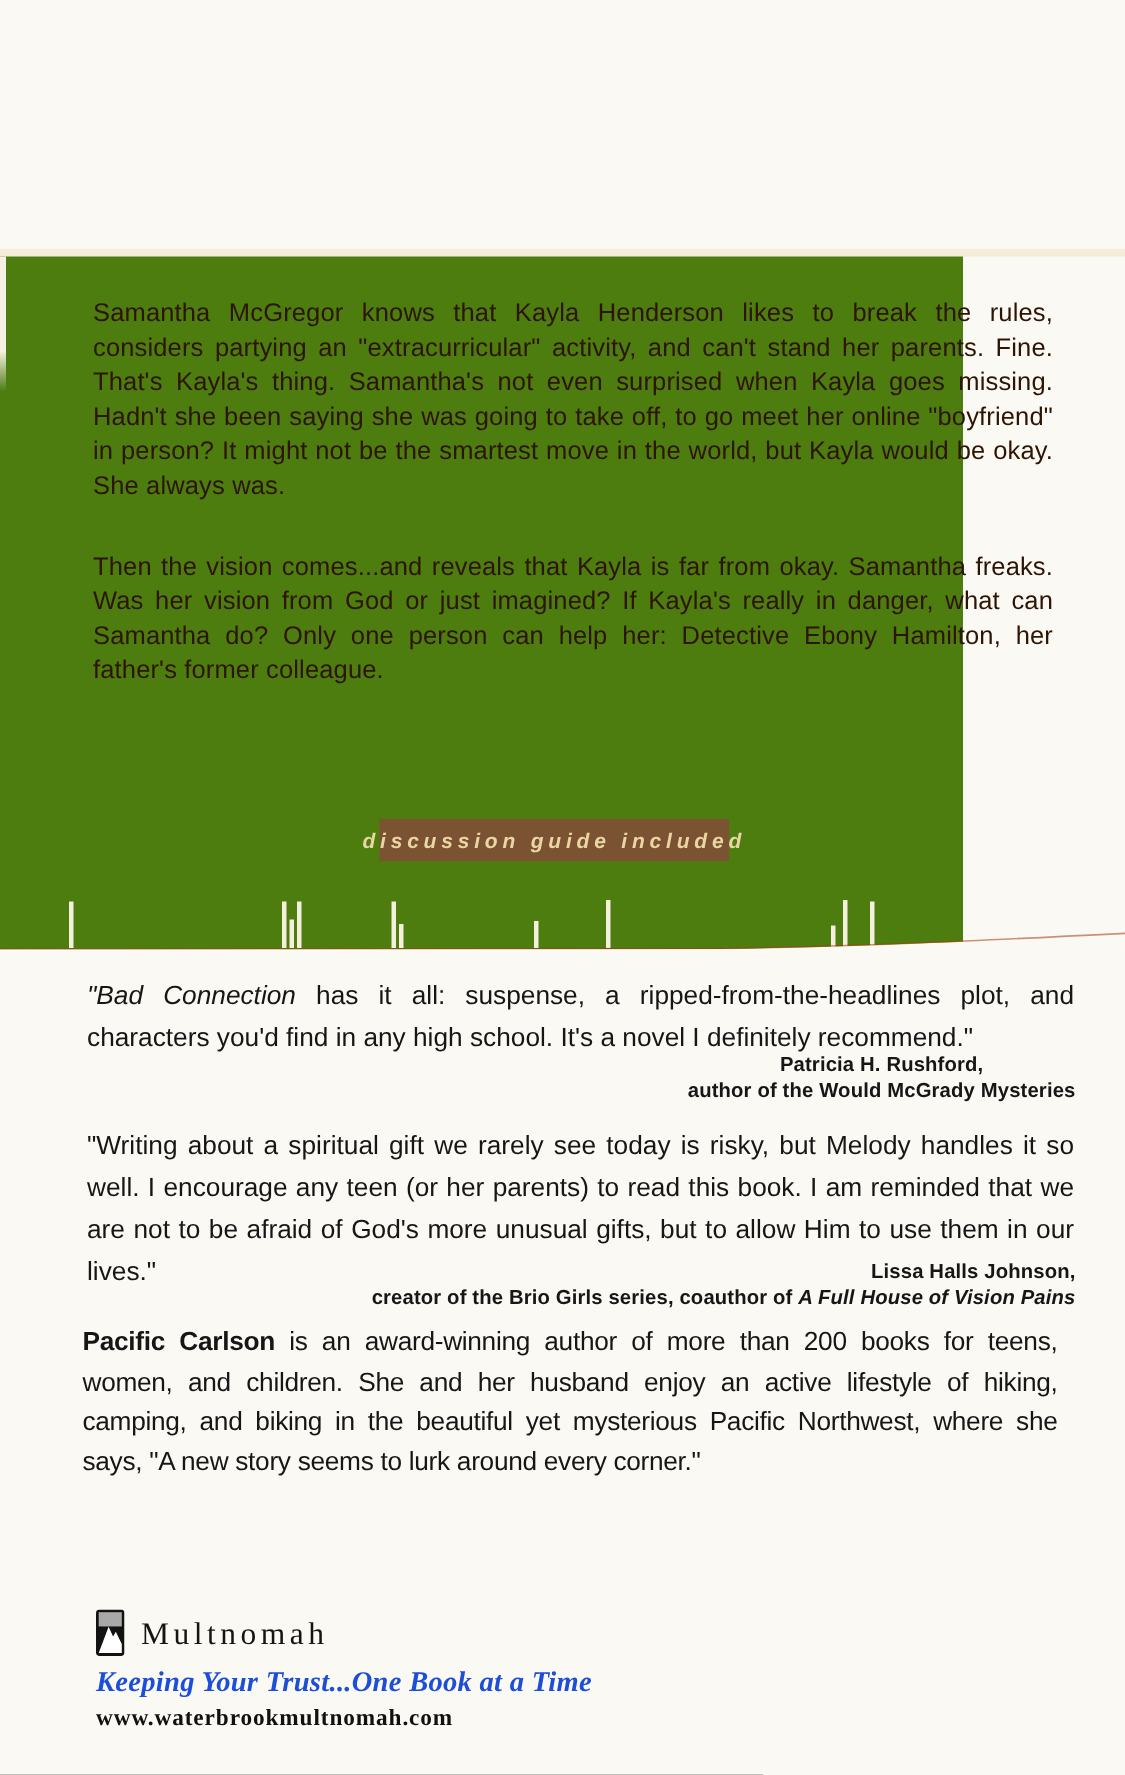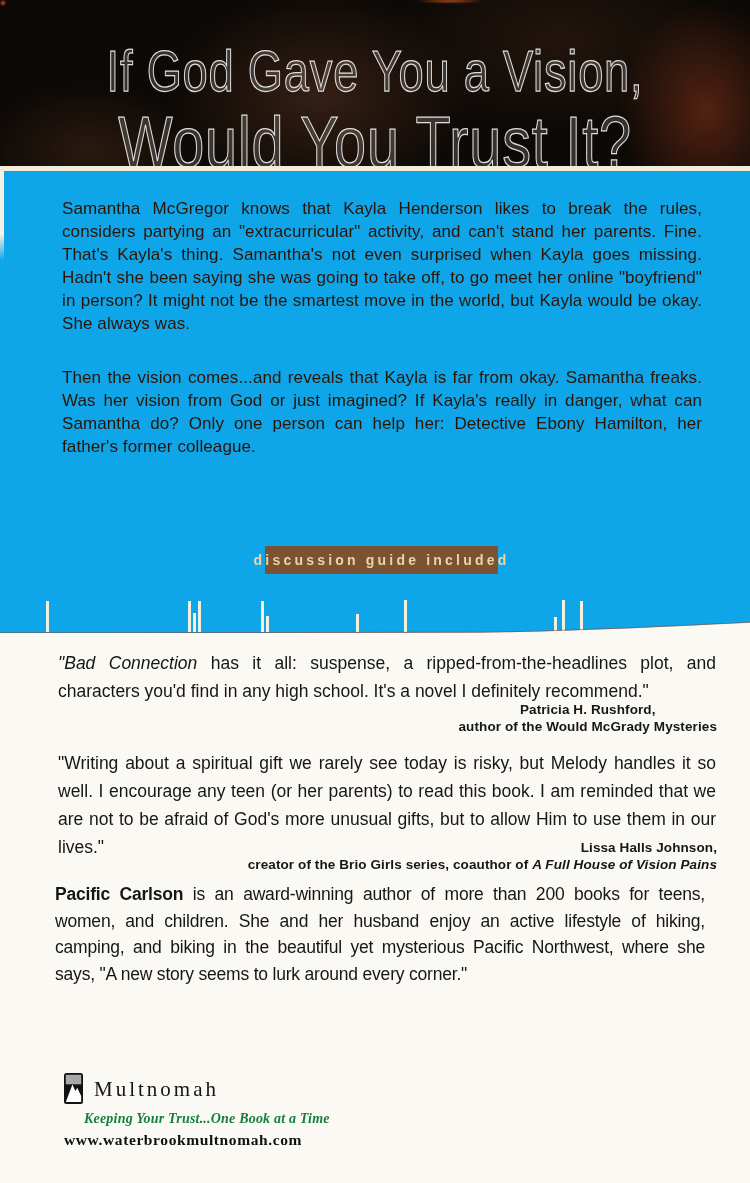--- a/index.html
+++ b/index.html
@@ -24,34 +24,34 @@
     position:absolute;left:0;width:750px;text-align:center;line-height:1;
     color:rgba(255,255,255,0.16);
     -webkit-text-stroke:1.25px #dedede;
     letter-spacing:1px;white-space:nowrap;
   }
   .hl1{top:42px;font-size:58px;transform:scaleX(.78);transform-origin:50% 50%;}
   .hl2{top:106px;font-size:72px;transform:scaleX(.80);transform-origin:50% 50%;}
   
   .separator{position:absolute;left:0;top:166px;width:750px;height:5px;background:#f2ecd9;}
   
-  .orange{position:absolute;left:0;top:171px;width:750px;height:462px;background:#0ea5e9;}
+  .orange{position:absolute;left:0;top:171px;width:642px;height:462px;background:#4d7c0f;}
   .edge-strip{position:absolute;left:0;top:0;width:4px;height:90px;
     background:linear-gradient(#f6f1e2 70%, rgba(246,241,226,0));}
   .syn{
     position:absolute;left:62px;width:640px;margin:0;
     font-size:17px;line-height:23px;text-align:justify;
     color:#2d1404;letter-spacing:.1px;
   }
   .syn-p1{top:26px;}
   .syn-p2{top:195px;}
   .syn-p3{top:304px;}
   .badge{
-    position:absolute;left:265px;top:375px;width:233px;height:28px;
-    background:#7b5232;display:flex;align-items:center;justify-content:center;
+    position:absolute;left:253px;top:375px;width:233px;height:28px;
+    background:#7b5232;display:flex;align-items:center;justify-content:center;font-style:italic;
   }
   .badge span{
     font-size:14px;font-weight:bold;letter-spacing:3.2px;color:#e9d6a4;white-space:nowrap;
   }
   .ticks{position:absolute;left:0;bottom:0;width:750px;height:40px;}
   .tick{position:absolute;bottom:1px;width:3px;background:#f5efdd;}
   .curve{position:absolute;left:0;bottom:-1px;width:750px;height:15px;display:block;}
   
   .white{position:absolute;left:0;top:633px;width:750px;height:550px;background:#fbf9f3;color:#161616;}
   .quote{
@@ -75,36 +75,32 @@
   
   .publisher{position:absolute;left:64px;top:440px;}
   .logo-row{display:flex;align-items:flex-end;gap:11px;}
   .logo-icon{display:block;}
   .pubname{
     font-family:"Liberation Serif",serif;font-size:21px;letter-spacing:3px;
     color:#141414;padding-bottom:2px;
   }
   .tagline{
     margin-top:7px;font-family:"Liberation Serif",serif;font-style:italic;font-weight:bold;
-    font-size:14px;color:#15803d;letter-spacing:.2px;margin-left:20px;
+    font-size:19px;color:#1d4ed8;letter-spacing:.2px;
   }
   .url{
     margin-top:4px;font-family:"Liberation Serif",serif;font-weight:bold;
     font-size:15.5px;color:#111;letter-spacing:.6px;
   }
 </style>
 </head>
 <body>
 
 <div class="cover">
 
-  <div class="header">
-    <div class="hl hl1">If God Gave You a Vision,</div>
-    <div class="hl hl2">Would You Trust It?</div>
-  </div>
 
   <div class="separator"></div>
 
   <div class="orange">
     <div class="edge-strip"></div>
     <p class="syn syn-p1">Samantha McGregor knows that Kayla Henderson likes to break the rules, considers partying an "extracurricular" activity, and can't stand her parents. Fine. That's Kayla's thing. Samantha's not even surprised when Kayla goes missing. Hadn't she been saying she was going to take off, to go meet her online "boyfriend" in person? It might not be the smartest move in the world, but Kayla would be okay. She always was.</p>
     <p class="syn syn-p2">Then the vision comes...and reveals that Kayla is far from okay. Samantha freaks. Was her vision from God or just imagined? If Kayla's really in danger, what can Samantha do? Only one person can help her: Detective Ebony Hamilton, her father's former colleague.</p>
     <div class="badge">
       <span>discussion guide included</span>
     </div>

